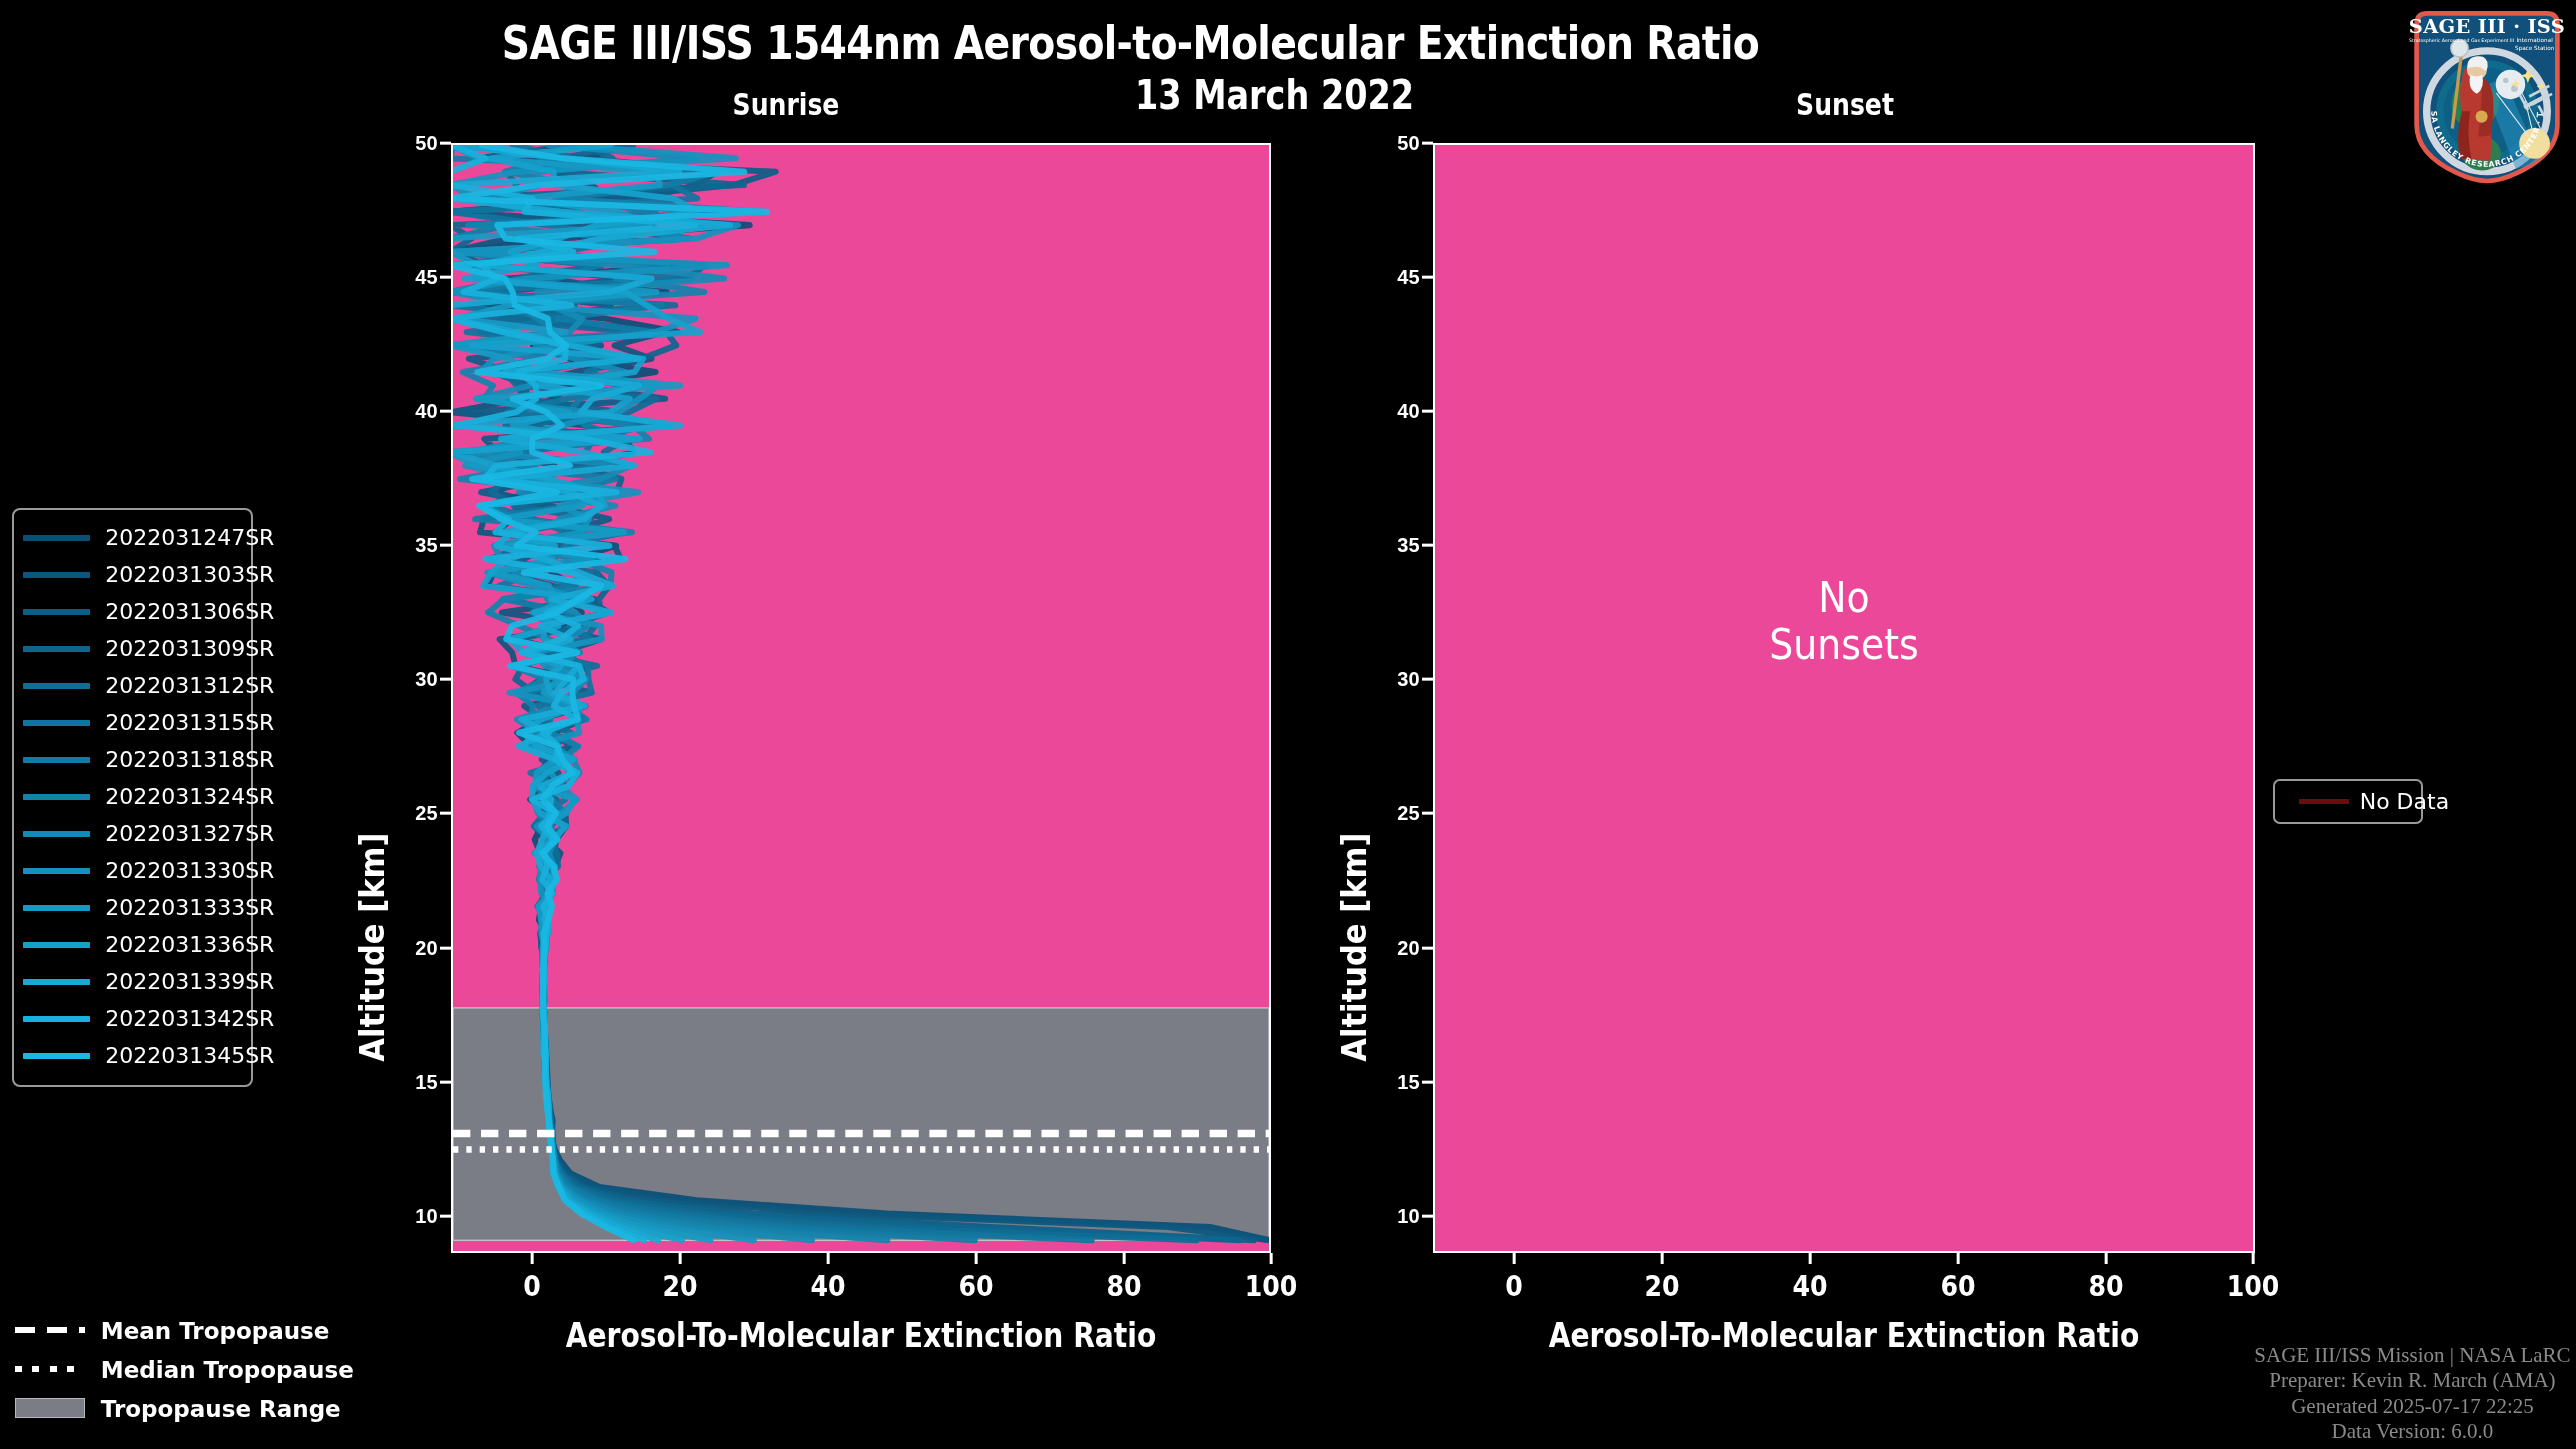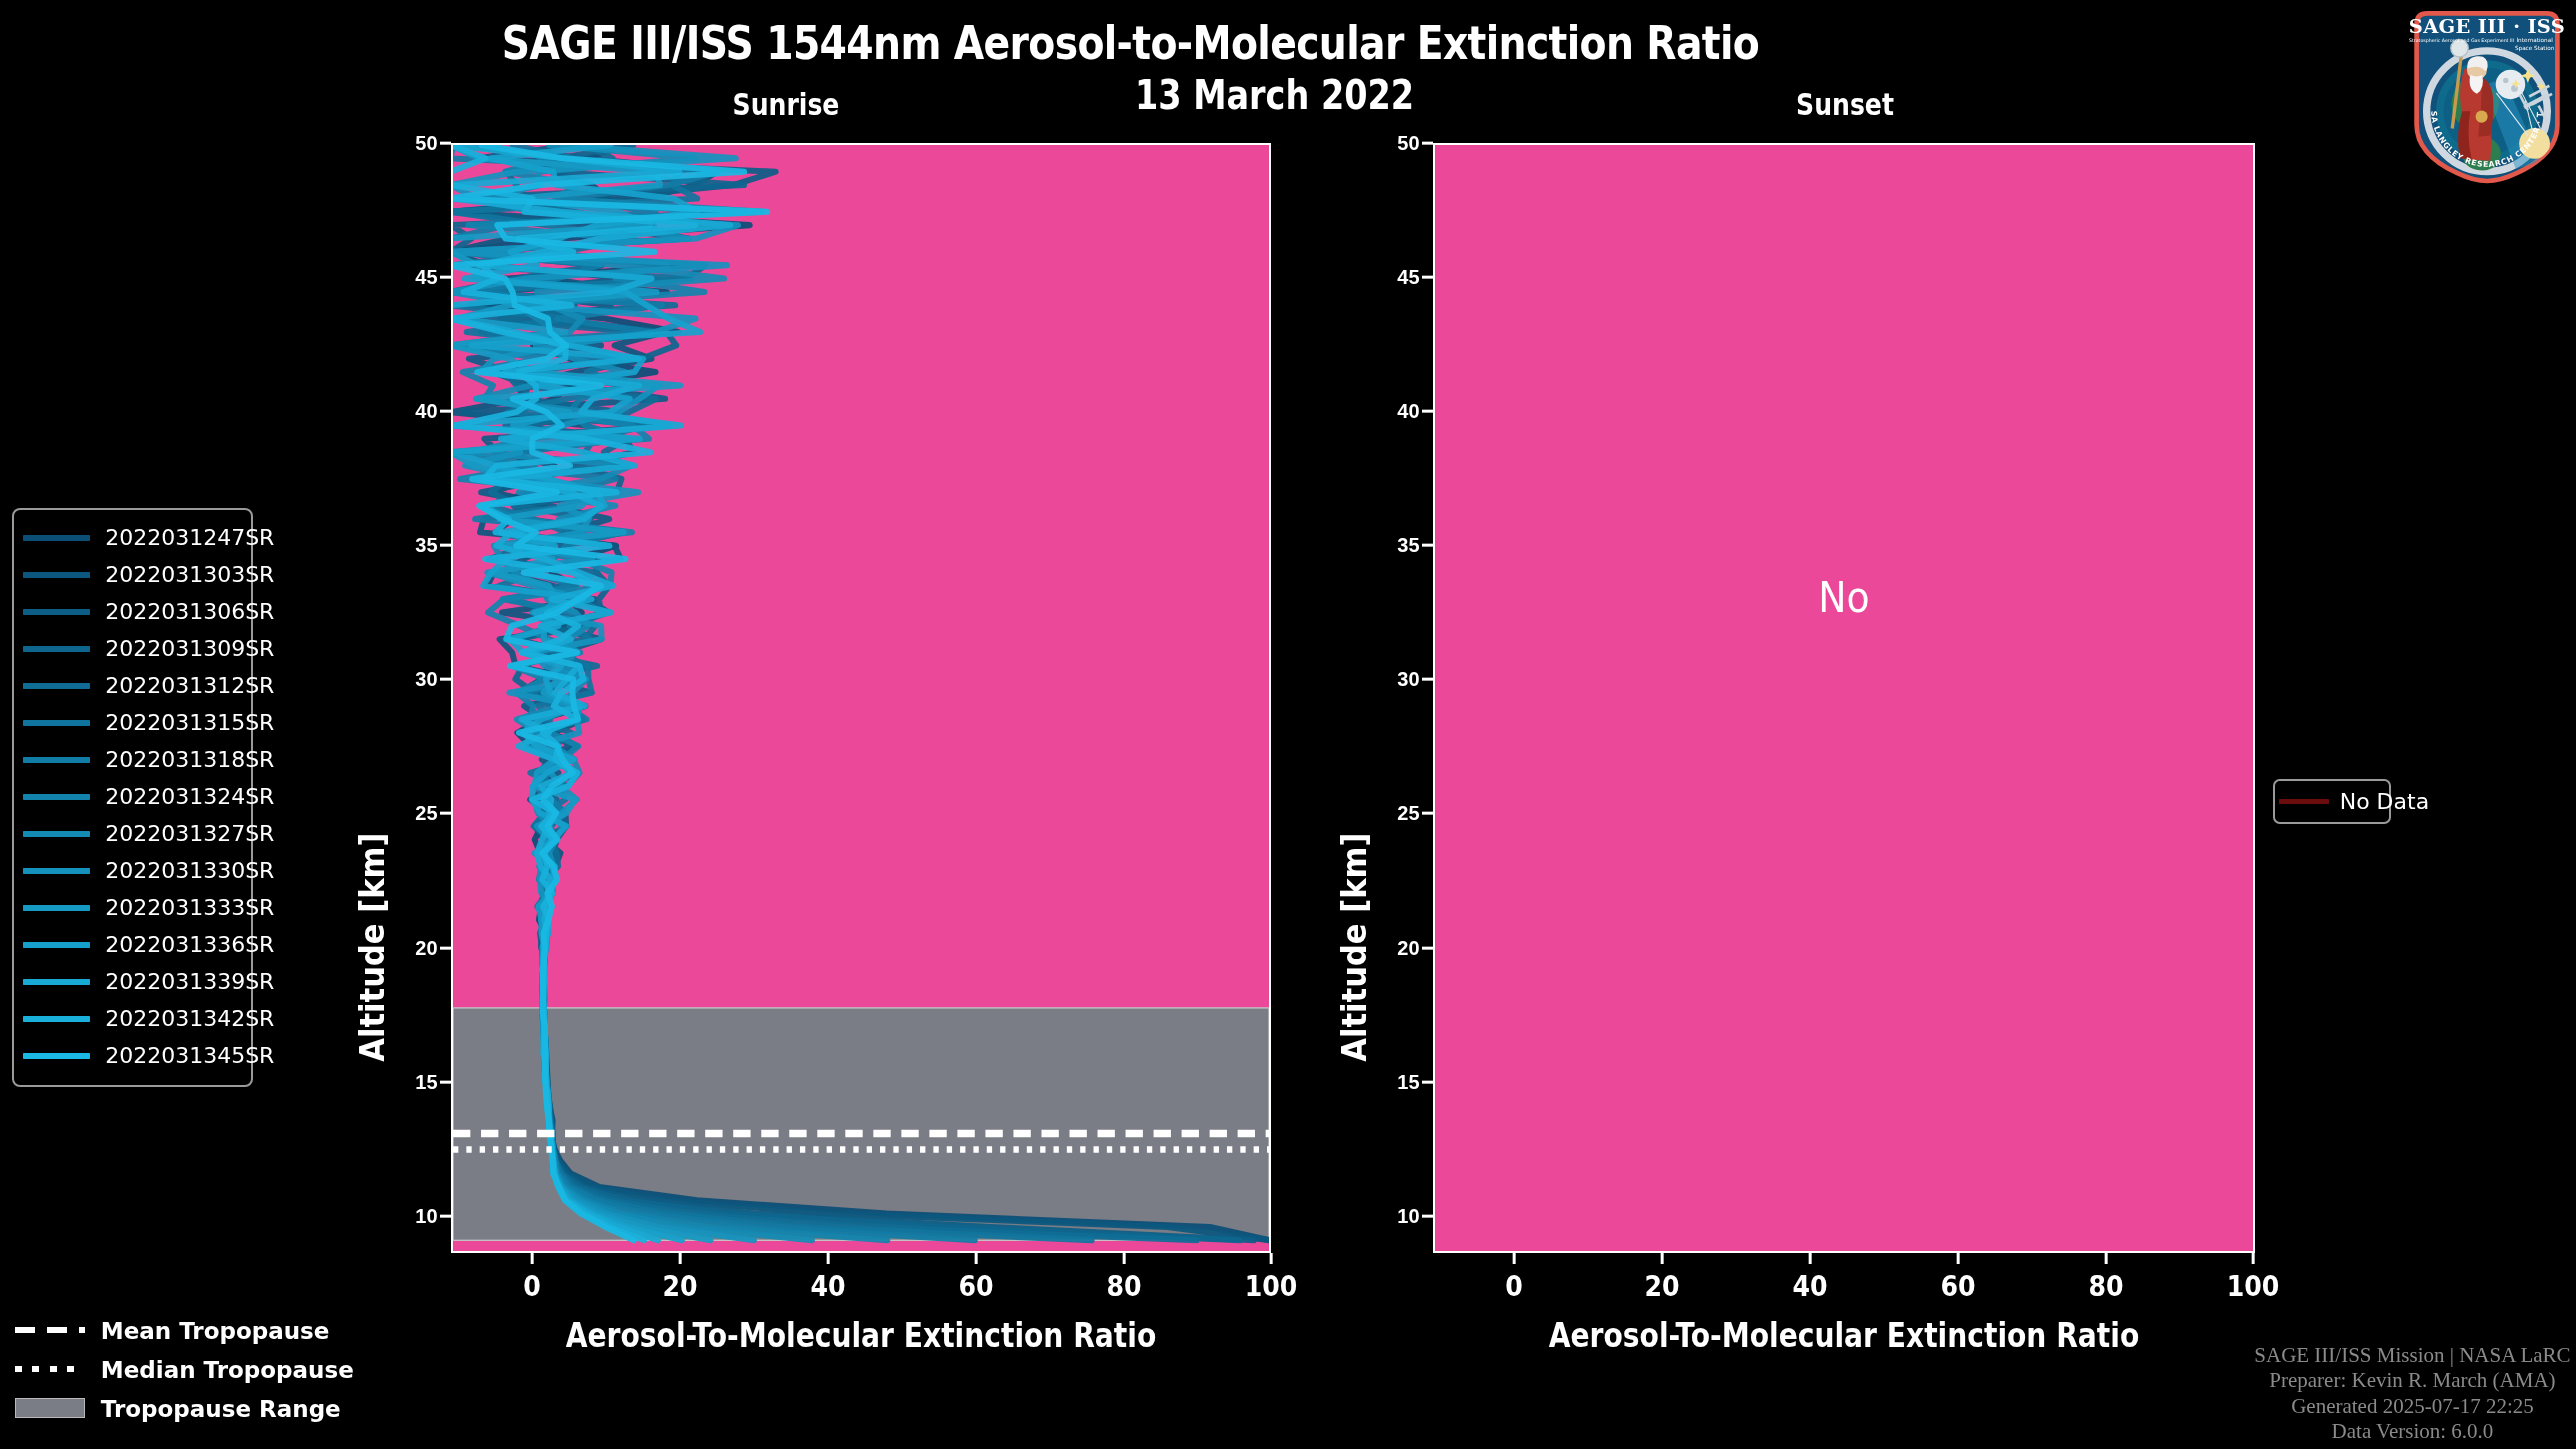--- a/index.html
+++ b/index.html
@@ -89,23 +89,23 @@
   .tl-key{width:70px;height:17.4px;flex:0 0 auto;position:relative;}
   .tl-dash{position:absolute;top:50%;left:0;width:100%;height:6px;transform:translateY(-50%);
      background:repeating-linear-gradient(90deg,#fff 0 20px,transparent 20px 32px);}
   .tl-dot{position:absolute;top:50%;left:0;width:100%;height:6px;transform:translateY(-50%);
      background:repeating-linear-gradient(90deg,#fff 0 6.7px,transparent 6.7px 17.4px);}
   .tl-box{position:absolute;top:50%;left:0;width:100%;height:20px;transform:translateY(-50%);
      background:#7a7d85;border:1.3px solid #b9b9b9;box-sizing:border-box;}
   .tl-text{margin-left:16px;font-size:23px;white-space:nowrap;}
 
   #nodata-legend{
-    left:2273px;top:779px;width:118px;
+    left:2273px;top:779px;width:150px;
     border:2px solid #9a9a9a;border-radius:6.7px;background:#000;
-    padding:8px 4px;box-sizing:border-box;
+    padding:8px 24px;box-sizing:border-box;
     display:flex;align-items:center;
   }
   #nodata-legend .leg-swatch{width:50px;height:5.4px;background:#6b0d0d;}
   #nodata-legend .leg-text{margin-left:10.7px;font-size:22px;}
 
   
   #footer{
     right:5.4px;bottom:4px;text-align:center;color:#8a8a8a;
     font-size:21px;line-height:1.22;
     font-family:Liberation Serif, serif;
@@ -175,20 +175,21 @@
     <div class="tick-x-mark" style="left: 525px;"></div>
     <div class="tick-x" style="left: 673px;">80</div>
     <div class="tick-x-mark" style="left: 673px;"></div>
     <div class="tick-x" style="left: 820px;">100</div>
     <div class="tick-x-mark" style="left: 820px;"></div>
   </div>
 
 <div class="abs plot-frame" id="plot-right">
   <div class="no-data-text" style="top:429px;">
     <div>No</div>
+    <div>Sunsets</div>
   </div>
 </div>
 <div class="abs" id="right-axes" style="left:1433px;top:143px;width:822px;height:1110px;pointer-events:none;">
   <div class="axis-label-y">Altitude [km]</div>
   <div class="axis-label-x">Aerosol-To-Molecular Extinction Ratio</div>
 <div class="tick-y" style="top: 1073px;">10</div>
     <div class="tick-y-mark" style="top: 1073px;"></div>
     <div class="tick-y" style="top: 939px;">15</div>
     <div class="tick-y-mark" style="top: 939px;"></div>
     <div class="tick-y" style="top: 805px;">20</div>

